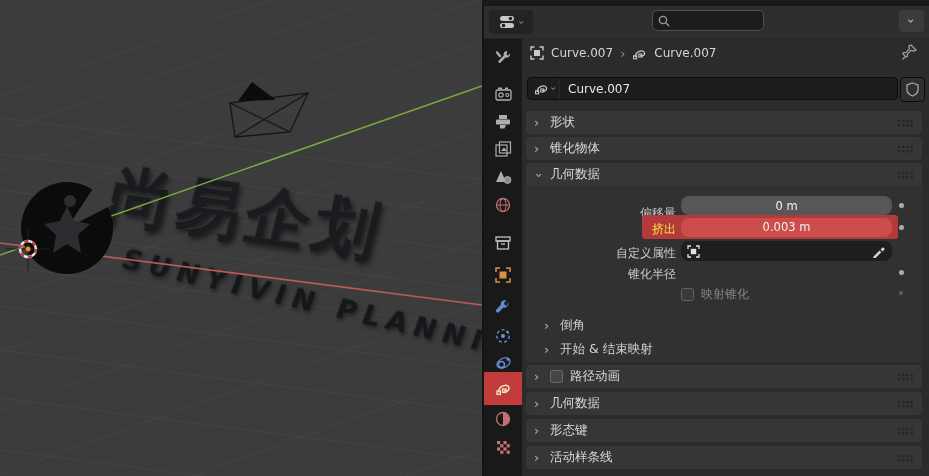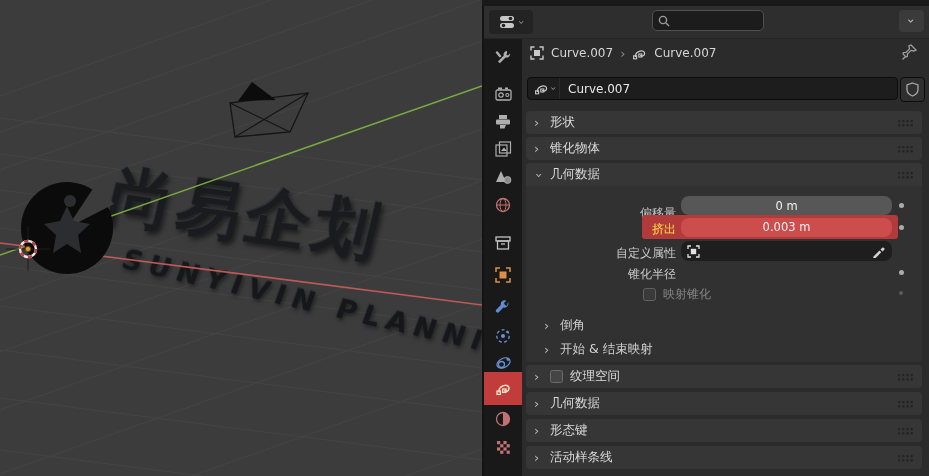--- a/index.html
+++ b/index.html
@@ -356,39 +356,39 @@
     <span></span>
     <svg width="14" height="14" style="margin-left:auto">
       <path d="M1.5 12.5 L7.5 6.5 l1.8 1.8 -6 6 -2 0.2 z" fill="#d2d2d2"></path>
       <path d="M8.5 5.5 l2 2 2 -2 a1.6 1.6 0 0 0 -2 -2 z" fill="#d2d2d2"></path>
     </svg>
   </div>
 
   <div class="rowlabel abs" style="top:266px">锥化半径</div>
   <div class="kdot abs" style="top:270px"></div>
 
-  <div class="abs" style="left:643px;top:286px;display:flex;align-items:center;gap:7px">
+  <div class="abs" style="left:681px;top:286px;display:flex;align-items:center;gap:7px">
     <span class="checkbox"></span>
     <span class="dimtext">映射锥化</span>
   </div>
   <div class="kdot dim abs" style="top:291px"></div>
 
   <div class="subpanel abs" style="top:315px">
     <span class="chev">›</span>
     <span>倒角</span>
   </div>
   <div class="subpanel abs" style="top:339px">
     <span class="chev">›</span>
     <span>开始 &amp; 结束映射</span>
   </div>
 
   <div class="panel" style="top:365px">
     <span class="chev">›</span>
     <span class="checkbox" style="background:#454545;border-color:#6b6b6b"></span>
-    <span>纹理空间</span>
+    <span>路径动画</span>
     <span class="grip"></span>
   </div>
   <div class="panel" style="top:392px">
     <span class="chev">›</span>
     <span>几何数据</span>
     <span class="grip"></span>
   </div>
   <div class="panel" style="top:419px">
     <span class="chev">›</span>
     <span>形态键</span>

